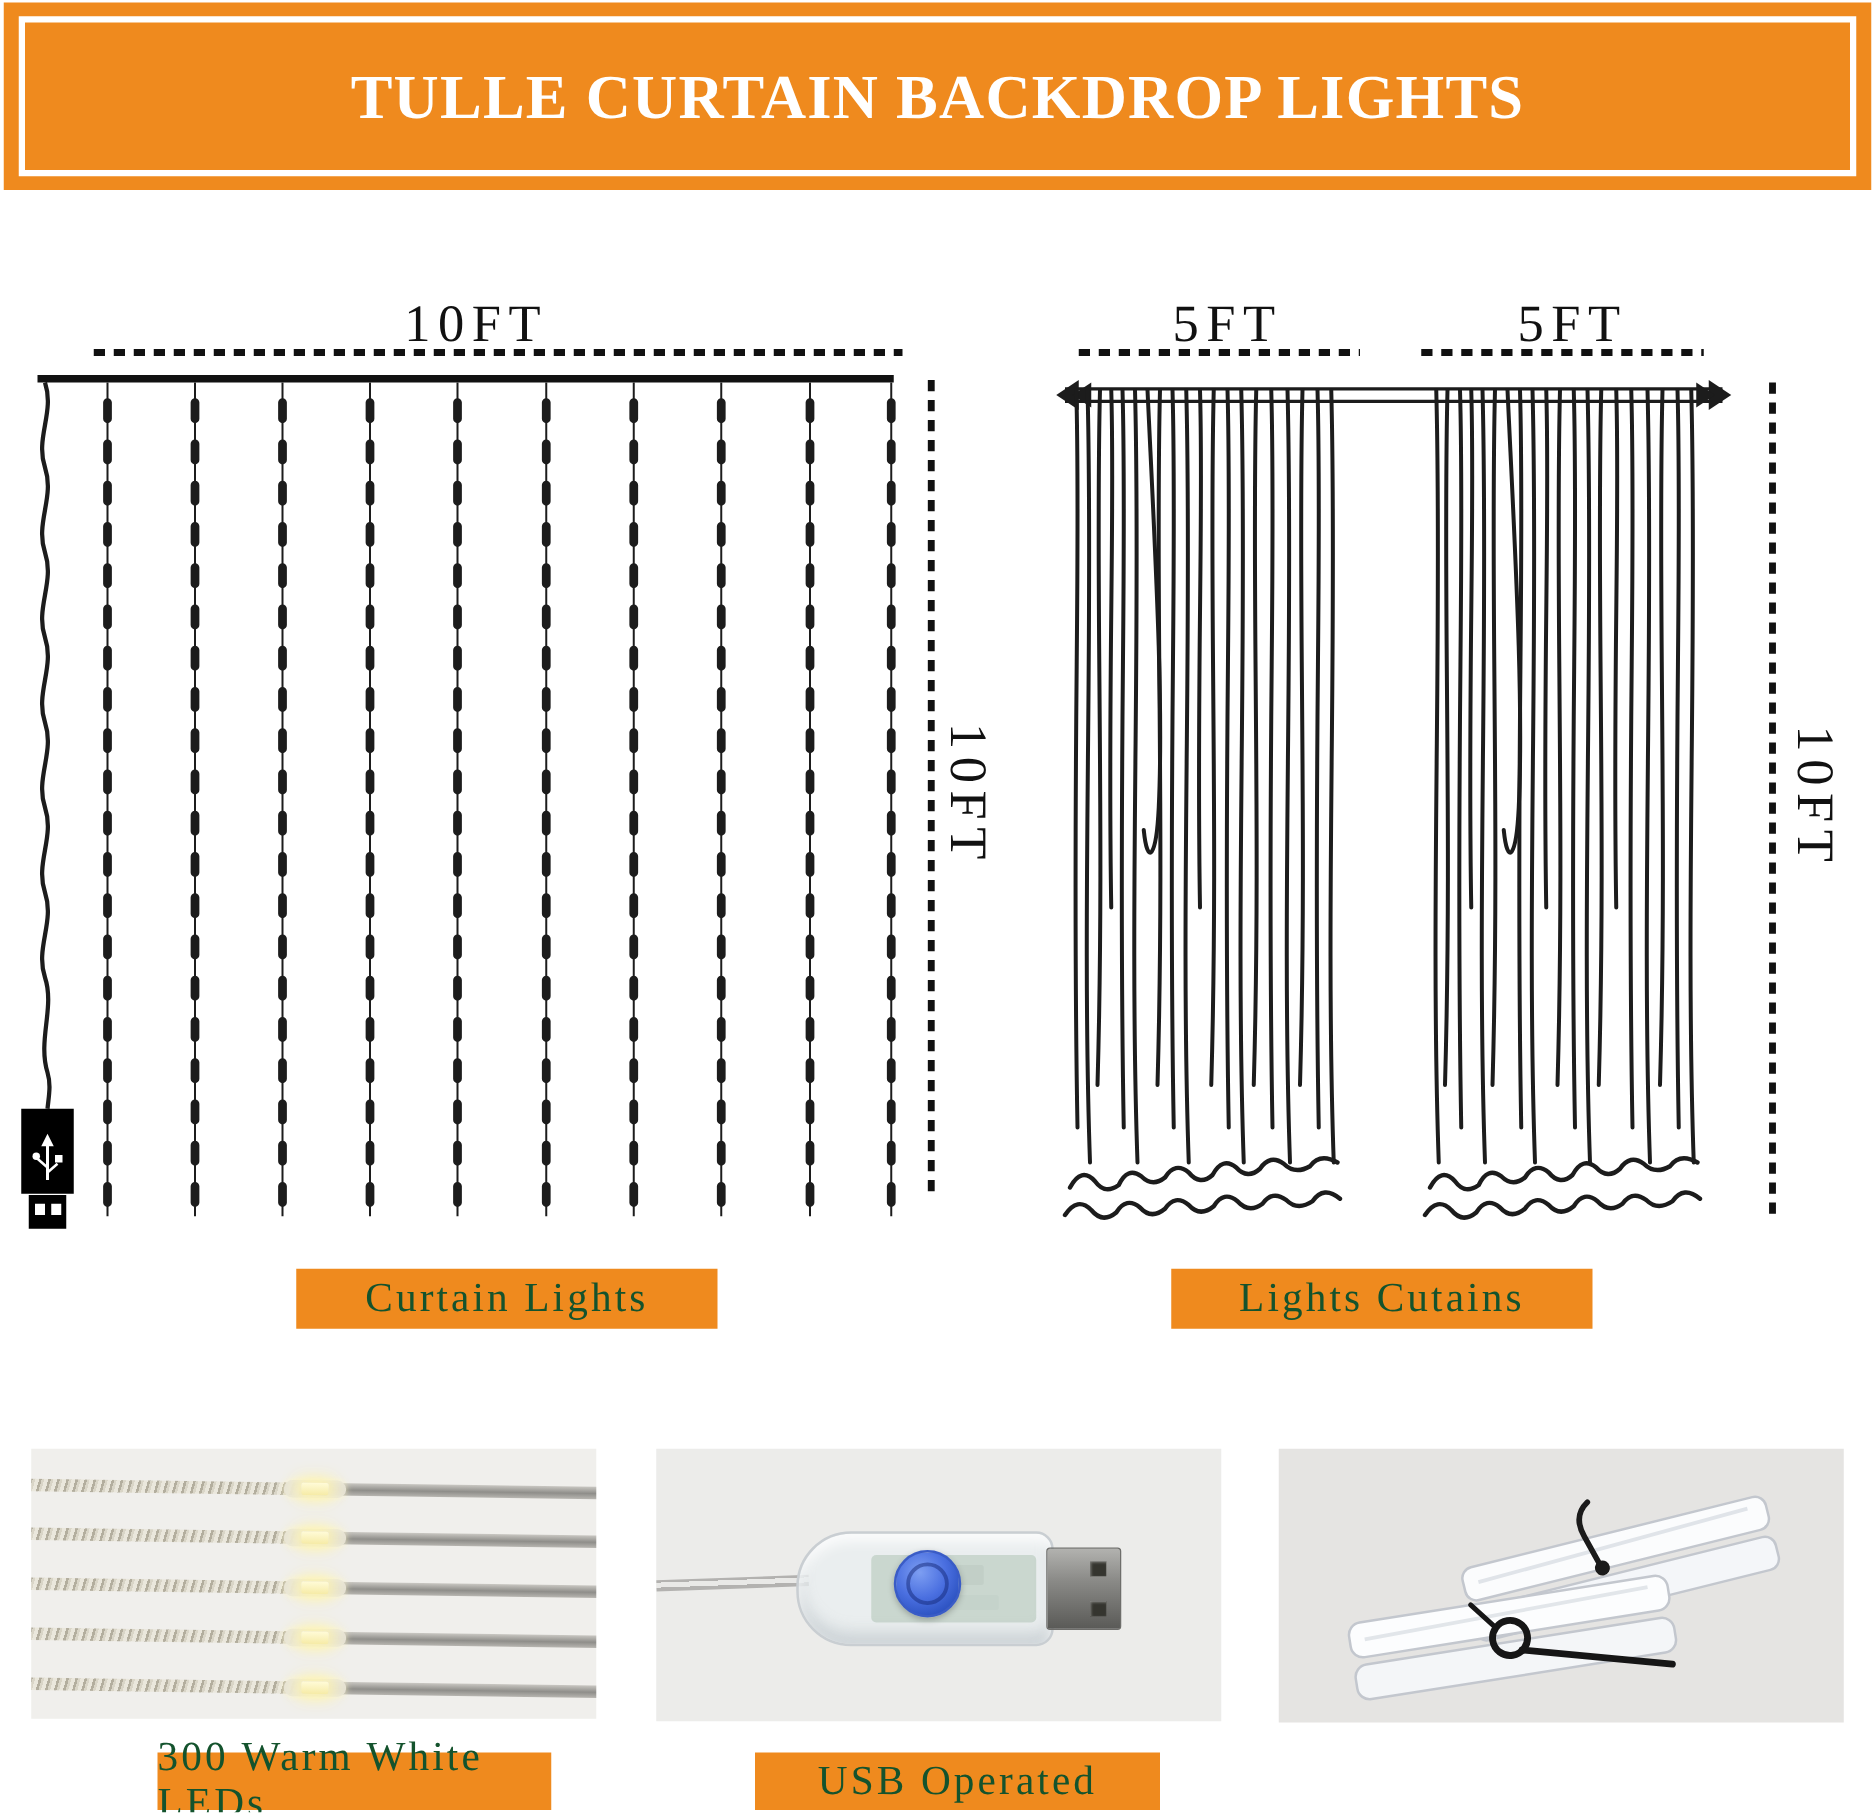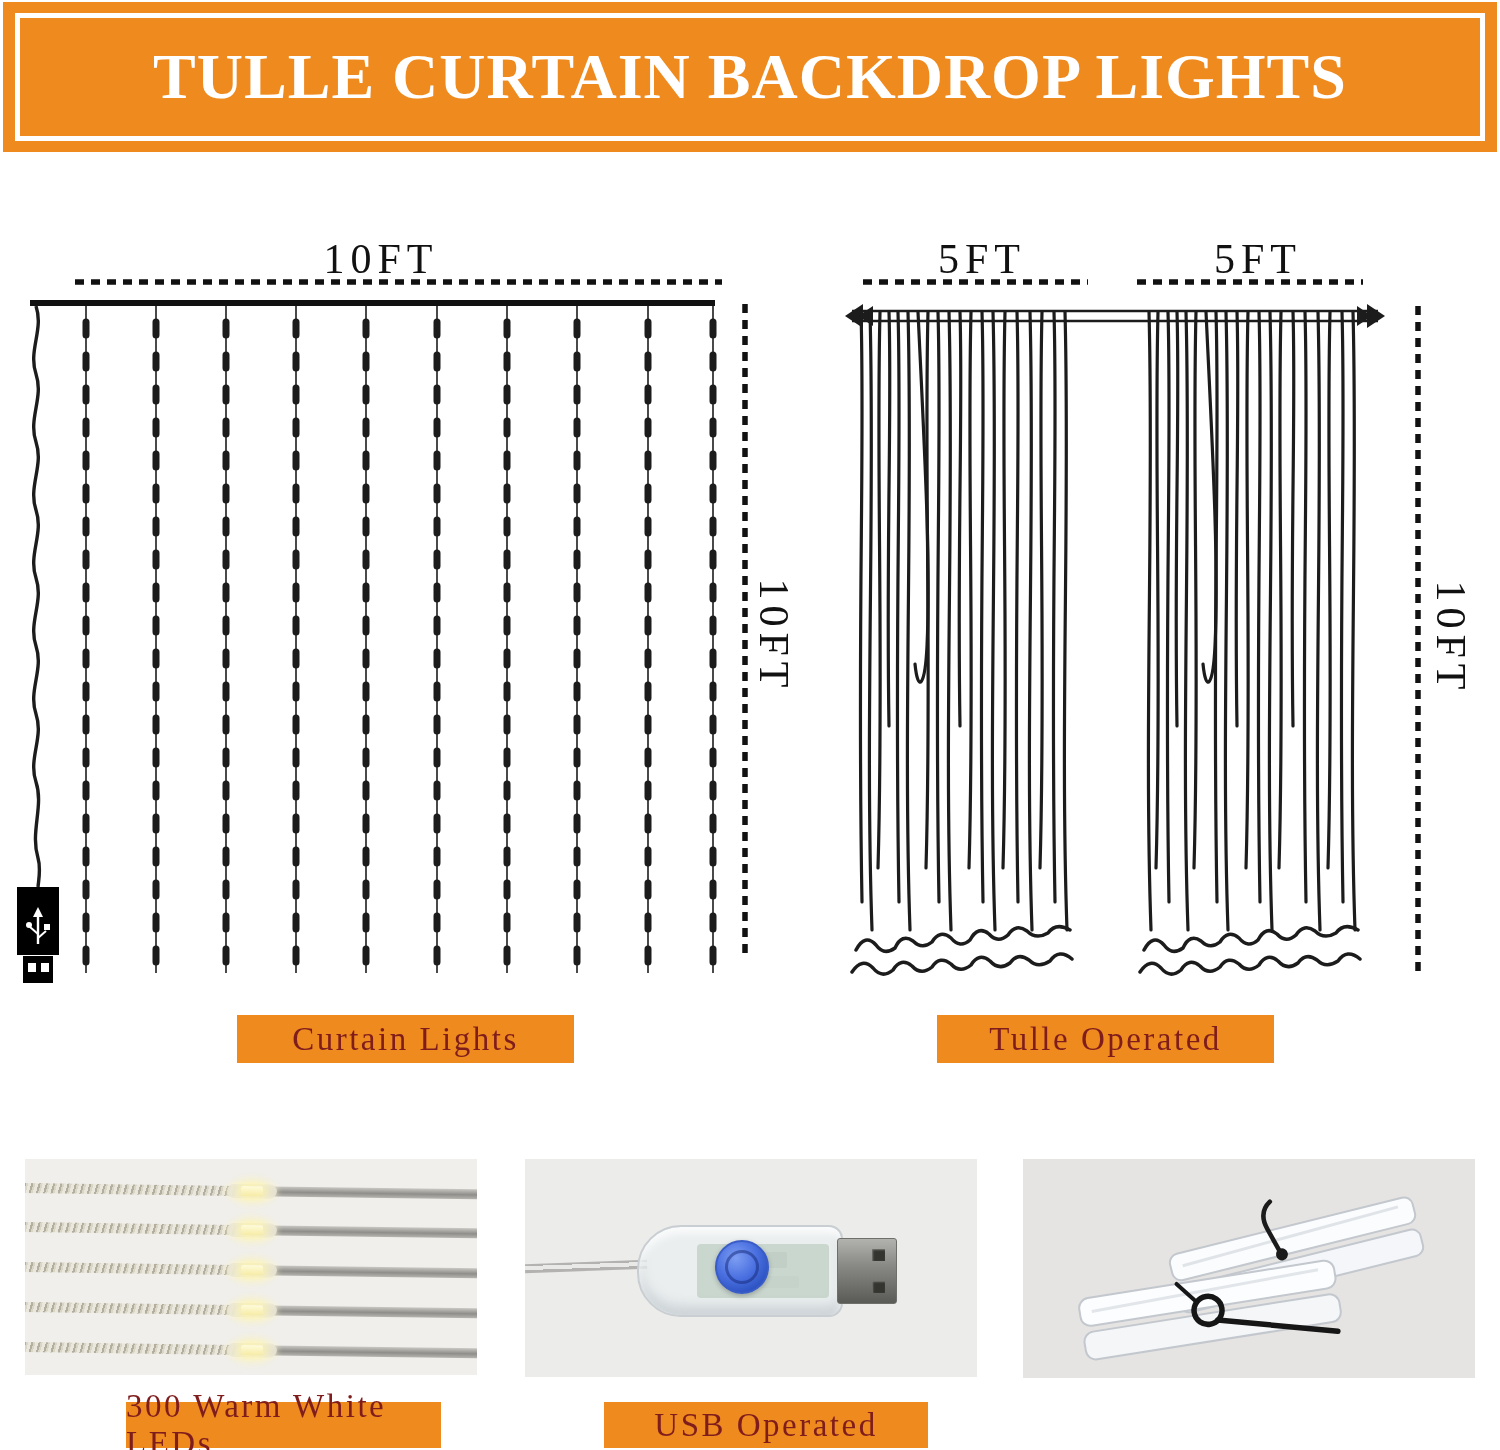--- a/index.html
+++ b/index.html
@@ -3,28 +3,28 @@
 <meta charset="utf-8">
 <style>
   html,body{margin:0;padding:0;background:#ffffff;}
   .page{position:relative;width:1500px;height:1450px;background:#ffffff;overflow:hidden;
         font-family:"Liberation Serif", serif;}
 
   
   .banner{position:absolute;left:3px;top:2px;width:1494px;height:150px;background:#EF8A1E;}
   .banner-inner{position:absolute;left:12px;top:11px;right:12px;bottom:11px;
                 border:5px solid #ffffff;display:flex;align-items:center;justify-content:center;}
-  .banner-title{color:#ffffff;font-size:64px;font-weight:700;letter-spacing:1px;white-space:nowrap;
+  .banner-title{color:#ffffff;font-size:50px;font-weight:700;letter-spacing:1px;white-space:nowrap;
                 font-family:"Liberation Serif", serif;}
 
   
   .diagrams{position:absolute;left:0;top:225px;width:1500px;height:790px;}
 
   
-  .tag{position:absolute;height:48px;background:#EF8A1E;color:#7f1d1d;
+  .tag{position:absolute;height:48px;background:#EF8A1E;color:#14532d;
        display:flex;align-items:center;justify-content:center;
        font-size:33px;letter-spacing:2.5px;font-family:"Liberation Serif", serif;}
   .tag-curtain{left:237px;top:1015px;width:337px;}
   .tag-tulle{left:937px;top:1015px;width:337px;}
   .tag-leds{left:90px;top:1402px;width:315px;height:46px;margin-left:36px;}
   .tag-usb{left:604px;top:1402px;width:324px;height:46px;}
   .tag-clips{left:1097px;top:1402px;width:321px;height:46px;}
 
   
   .photo{position:absolute;top:1159px;overflow:hidden;}
@@ -199,21 +199,21 @@
           <use href="#sD" x="1353"></use>
         <use href="#ruffle" x="1146"></use>
       </g>
 
       <line x1="1418" y1="306" x2="1418" y2="978" stroke="#111" stroke-width="5.5" stroke-dasharray="9 7"></line>
       <text x="1451" y="638" transform="rotate(90 1451 638)" font-size="42" letter-spacing="6" text-anchor="middle" dominant-baseline="central" fill="#111">10FT</text>
     </g>
   </svg>
 
   <div class="tag tag-curtain">Curtain Lights</div>
-  <div class="tag tag-tulle">Tulle Operated</div>
+  <div class="tag tag-tulle">Lights Cutains</div>
 
   <div class="photo photo-leds">
     <div class="wire" style="top:24px">
       <div class="wire-left"></div>
       <div class="wire-right"></div>
       <div class="led-capsule">
           <div class="led-chip"></div>
         </div>
     </div>
     <div class="wire" style="top:63px">

